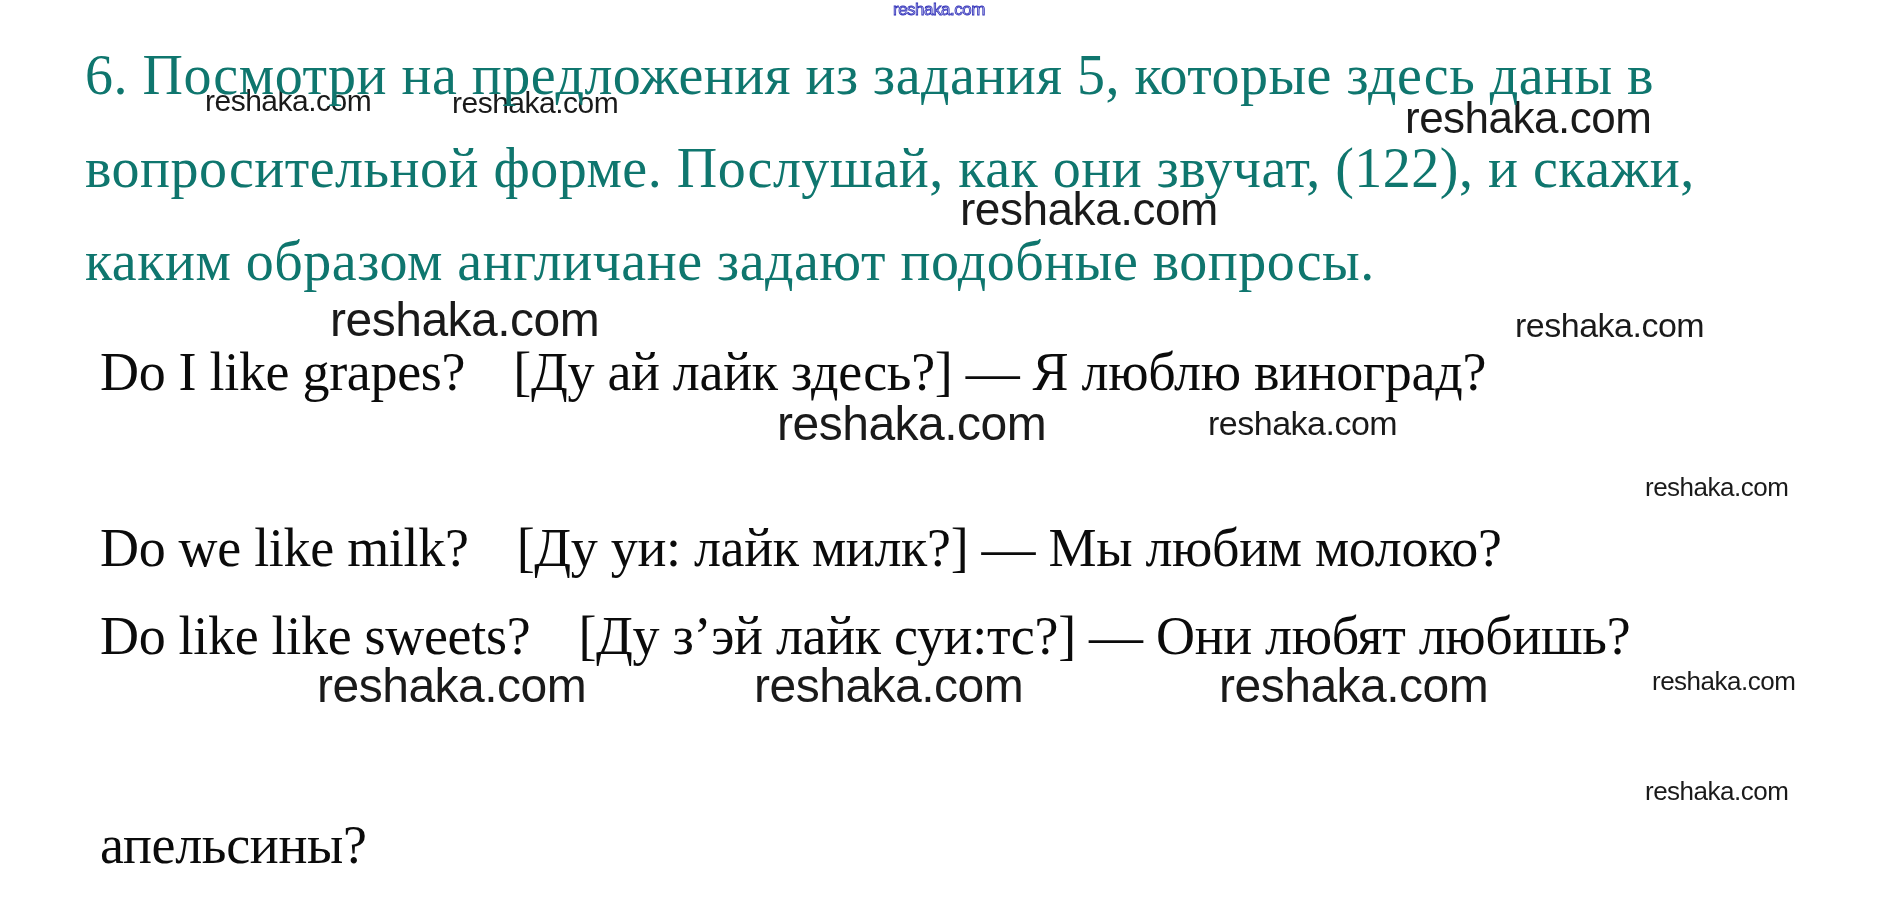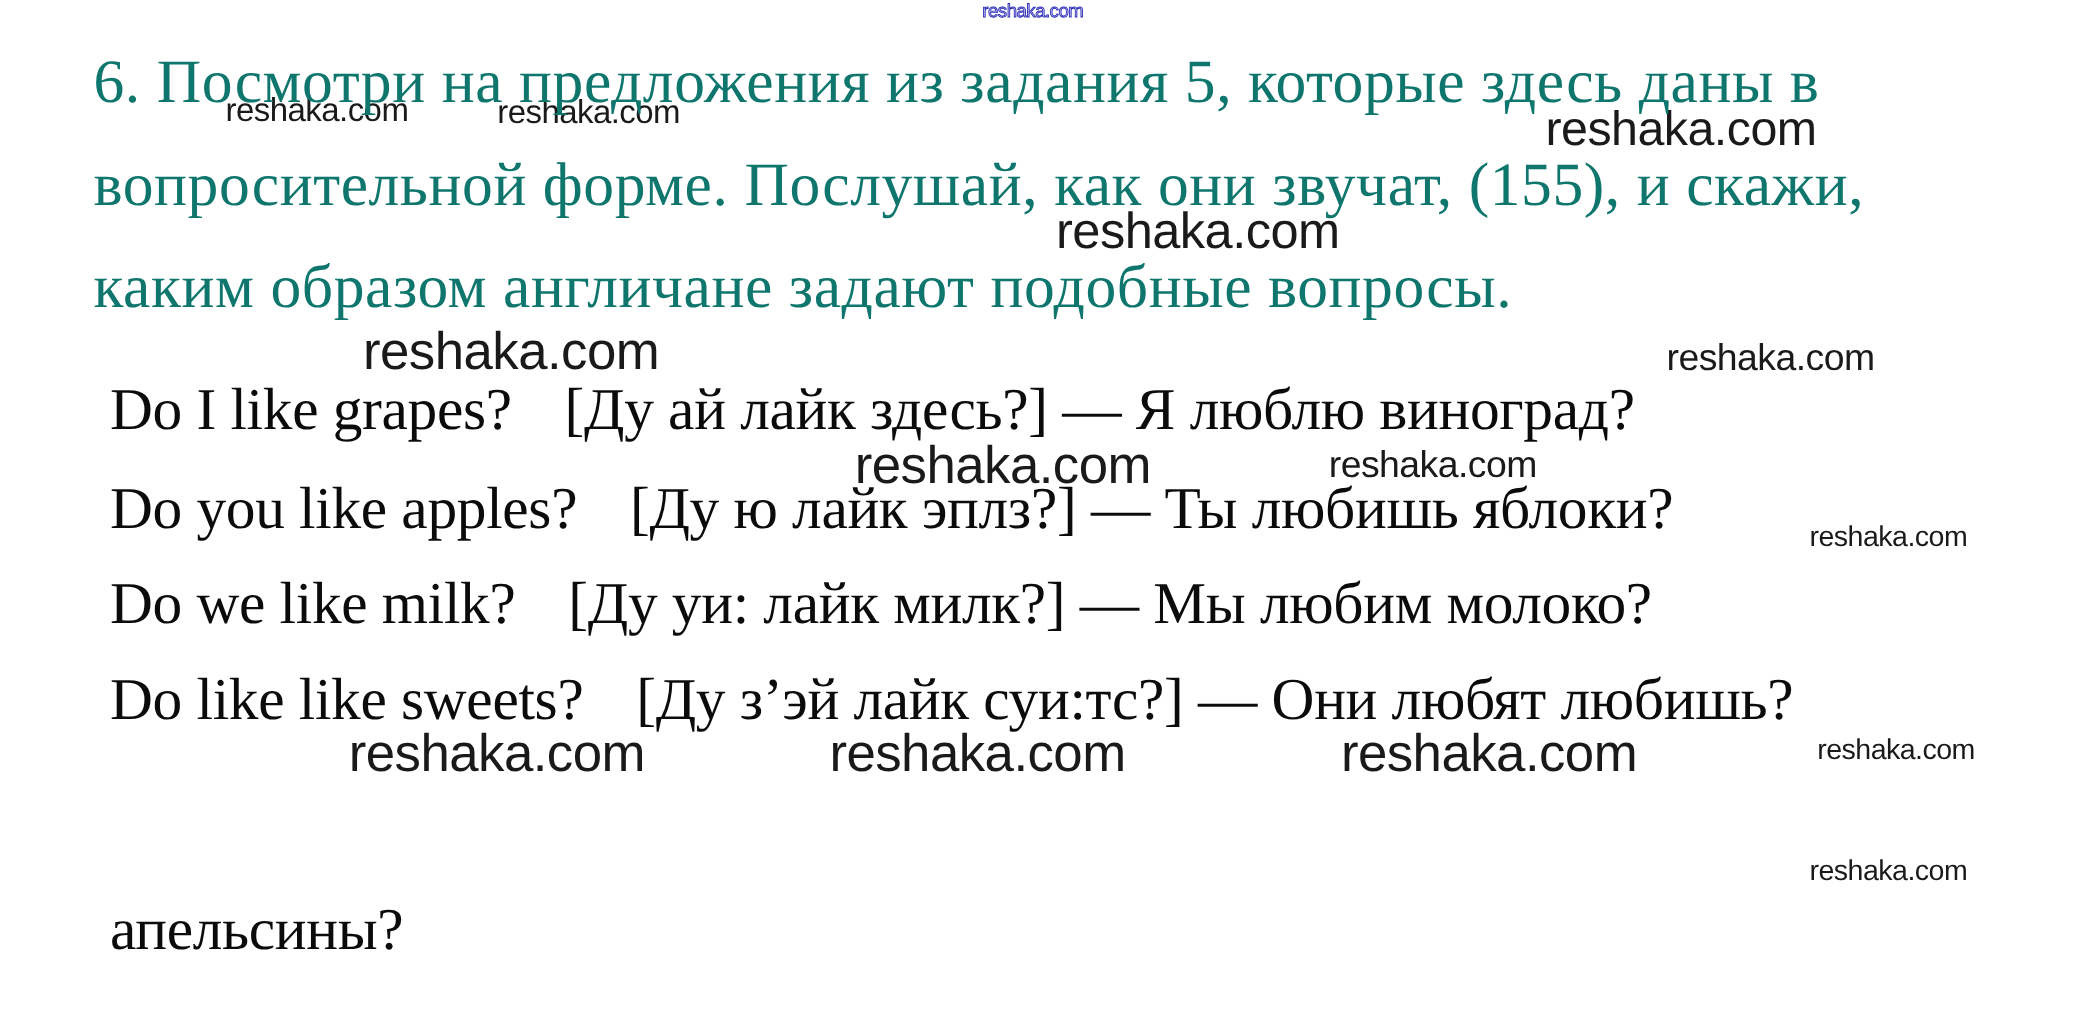--- a/index.html
+++ b/index.html
@@ -86,28 +86,25 @@
   <span class="wm wm-h">reshaka.com</span>
   <span class="wm wm-i">reshaka.com</span>
   <span class="wm wm-n">reshaka.com</span>
   <span class="wm wm-j">reshaka.com</span>
   <span class="wm wm-k">reshaka.com</span>
   <span class="wm wm-l">reshaka.com</span>
   <span class="wm wm-m">reshaka.com</span>
   <span class="wm wm-o">reshaka.com</span>
 
   <div class="h-line h1">6. Посмотри на предложения из задания 5, которые здесь даны в</div>
-  <div class="h-line h2">вопросительной форме. Послушай, как они звучат, (155), и скажи,</div>
+  <div class="h-line h2">вопросительной форме. Послушай, как они звучат, (122), и скажи,</div>
   <div class="h-line h3">каким образом англичане задают подобные вопросы.</div>
 
   <div class="b-row r1">
     <span>Do I like grapes?</span><span class="gap"></span><span>[Ду ай лайк здесь?] — Я люблю виноград?</span>
-  </div>
-  <div class="b-row r2">
-    <span>Do you like apples?</span><span class="gap"></span><span>[Ду ю лайк эплз?] — Ты любишь яблоки?</span>
   </div>
   <div class="b-row r3">
     <span>Do we like milk?</span><span class="gap"></span><span>[Ду уи: лайк милк?] — Мы любим молоко?</span>
   </div>
   <div class="b-row r4">
     <span>Do like like sweets?</span><span class="gap"></span><span>[Ду з’эй лайк суи:тс?] — Они любят любишь?</span>
   </div>
   <div class="b-row r6">
     <span>апельсины?</span>
   </div>

